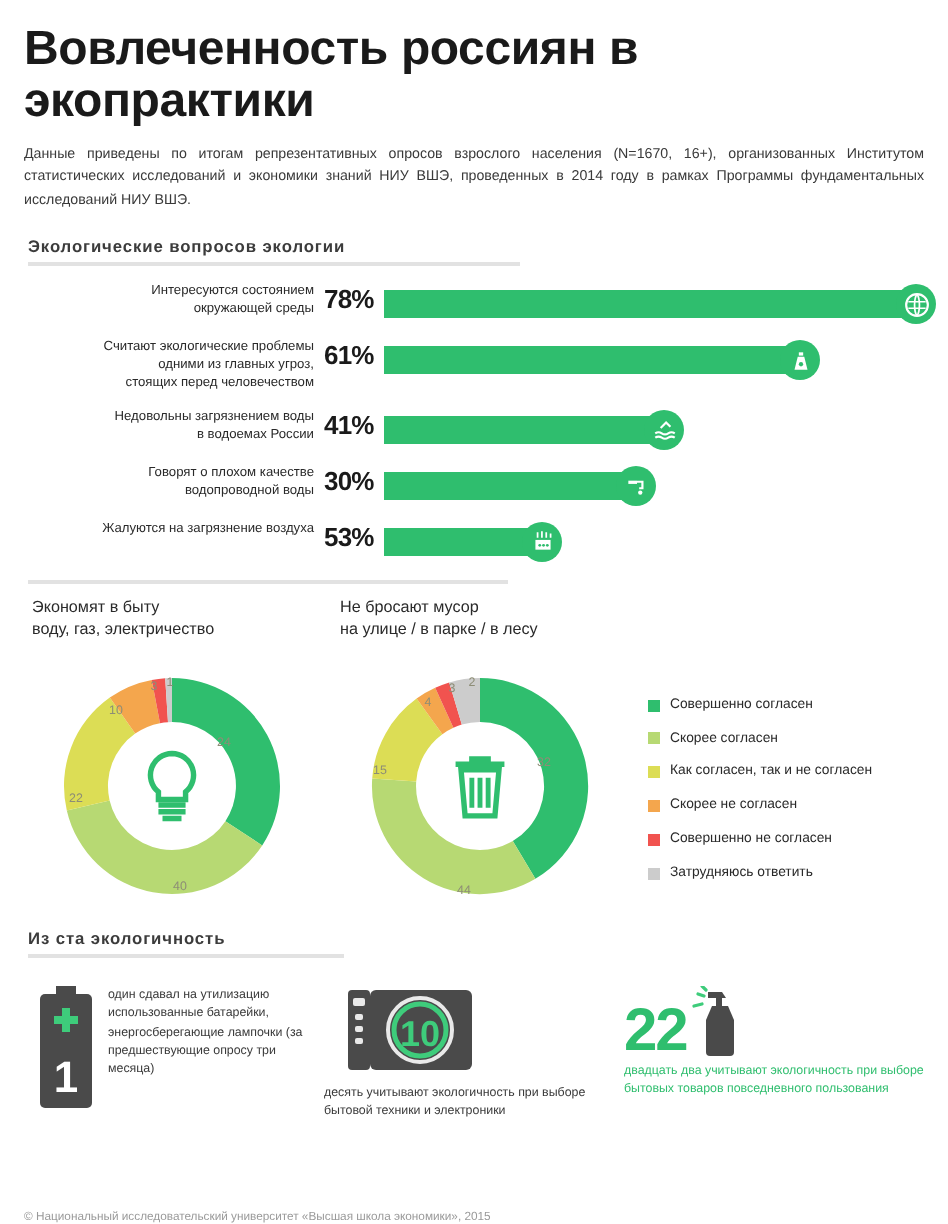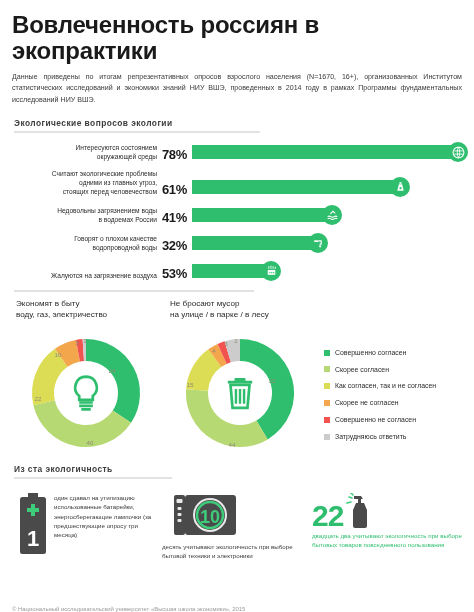--- a/index.html
+++ b/index.html
@@ -26,21 +26,21 @@
     font-size:8.4px;font-weight:bold;letter-spacing:0.45px;color:#3c3c3c;
     display:block;padding-left:2px;
   }
   .sec-rule{height:2px;background:#e2e2e2;margin:3px 0 0 2px;}
   .sec-rule.w1{width:246px;}
   .sec-rule.w2{width:240px;}
   .sec-rule.w3{width:158px;}
 
   
   .bars{margin-top:9px;}
-  .bar-row{display:flex;align-items:flex-end;height:auto;margin-bottom:8px;}
+  .bar-row{display:flex;align-items:flex-start;height:auto;margin-bottom:8px;}
   .bar-label{
     width:150px;text-align:right;font-size:6.6px;line-height:1.35;
     color:#2a2a2a;padding-right:5px;box-sizing:border-box;
   }
   .bar-pct{
     width:30px;text-align:left;font-size:13px;font-weight:bold;color:#1a1a1a;
     letter-spacing:-0.4px;flex:none;
   }
   .bar-track{position:relative;flex:1;height:20px;}
   .bar-fill{
@@ -147,21 +147,21 @@
               <path d="M3 16q3-2 6 0t6 0 6 0" fill="none" stroke="#fff" stroke-width="2"></path>
               <path d="M3 20q3-2 6 0t6 0 6 0" fill="none" stroke="#fff" stroke-width="2"></path>
               <path d="M8 11l5-5 4 4" fill="none" stroke="#fff" stroke-width="2"></path>
             </svg>
         </div>
       </div>
     </div>
 
     <div class="bar-row">
       <div class="bar-label">Говорят о плохом качестве<br>водопроводной воды</div>
-      <div class="bar-pct">32%</div>
+      <div class="bar-pct">30%</div>
       <div class="bar-track">
         <div class="bar-fill" style="width:126px"></div>
         <div class="bar-cap" style="left:116px">
           <svg viewBox="0 0 24 24">
               <path d="M4 8h8v3H4z" fill="#fff"></path>
               <path d="M12 9h5v6h-3" fill="none" stroke="#fff" stroke-width="2"></path>
               <circle cx="15" cy="19" r="2" fill="#fff"></circle>
             </svg>
         </div>
       </div>

